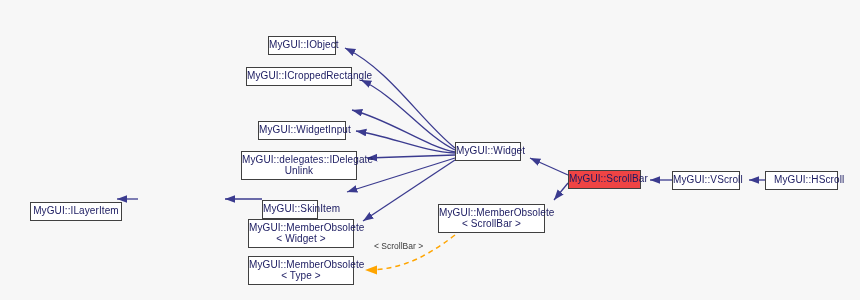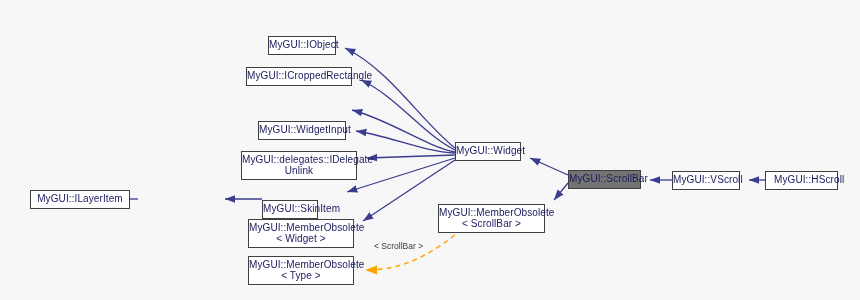--- a/index.html
+++ b/index.html
@@ -36,21 +36,21 @@
     letter-spacing: 0.1px;
     display: flex;
     flex-direction: column;
     align-items: center;
     justify-content: center;
     text-align: center;
     white-space: nowrap;
     z-index: 5;
   }
   .node.highlight {
-    background: #737373;
+    background: #ef4444;
   }
   .node .ln {
     display: block;
     width: 100%;
   }
   .edge-label {
     position: absolute;
     font-size: 8.5px;
     color: #3a3a3a;
     white-space: nowrap;
@@ -117,21 +117,21 @@
   <div class="node" style="left:248px; top:219px; width:106px; height:29px;">
     <span class="ln">MyGUI::MemberObsolete</span>
     <span class="ln">&lt; Widget &gt;</span>
   </div>
 
   <div class="node" style="left:248px; top:256px; width:106px; height:29px;">
     <span class="ln">MyGUI::MemberObsolete</span>
     <span class="ln">&lt; Type &gt;</span>
   </div>
 
-  <div class="node" style="left:30px; top:190px; width:100px; height:19px;">
+  <div class="node" style="left:30px; top:202px; width:92px; height:19px;">
     <span class="ln">MyGUI::ILayerItem</span>
   </div>
 
 
   <div class="node" style="left:455px; top:142px; width:66px; height:19px;">
     <span class="ln">MyGUI::Widget</span>
   </div>
 
   <div class="node" style="left:438px; top:204px; width:107px; height:29px;">
     <span class="ln">MyGUI::MemberObsolete</span>

